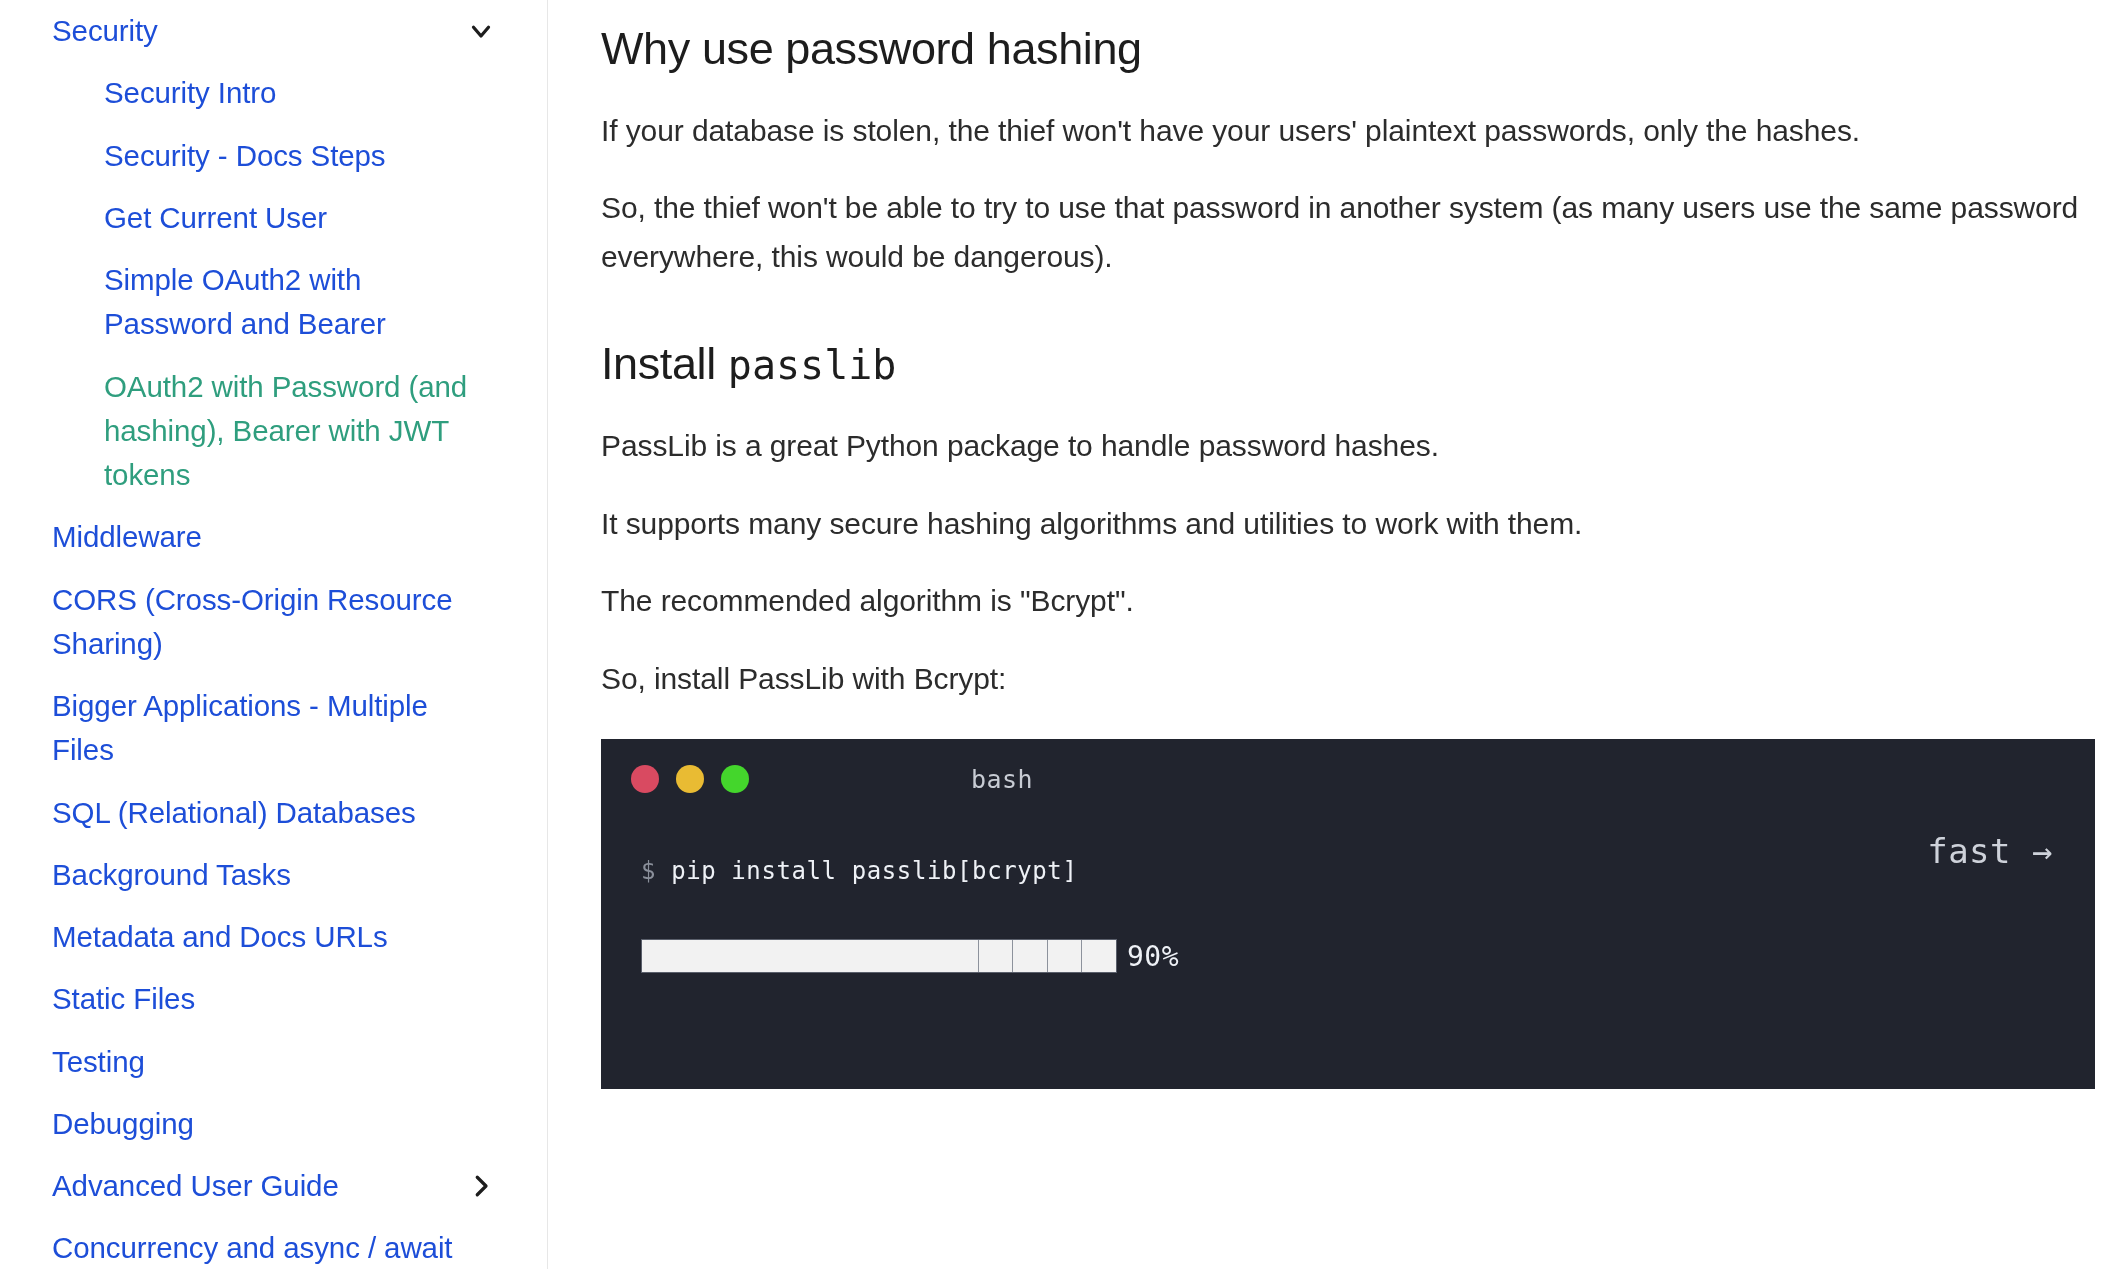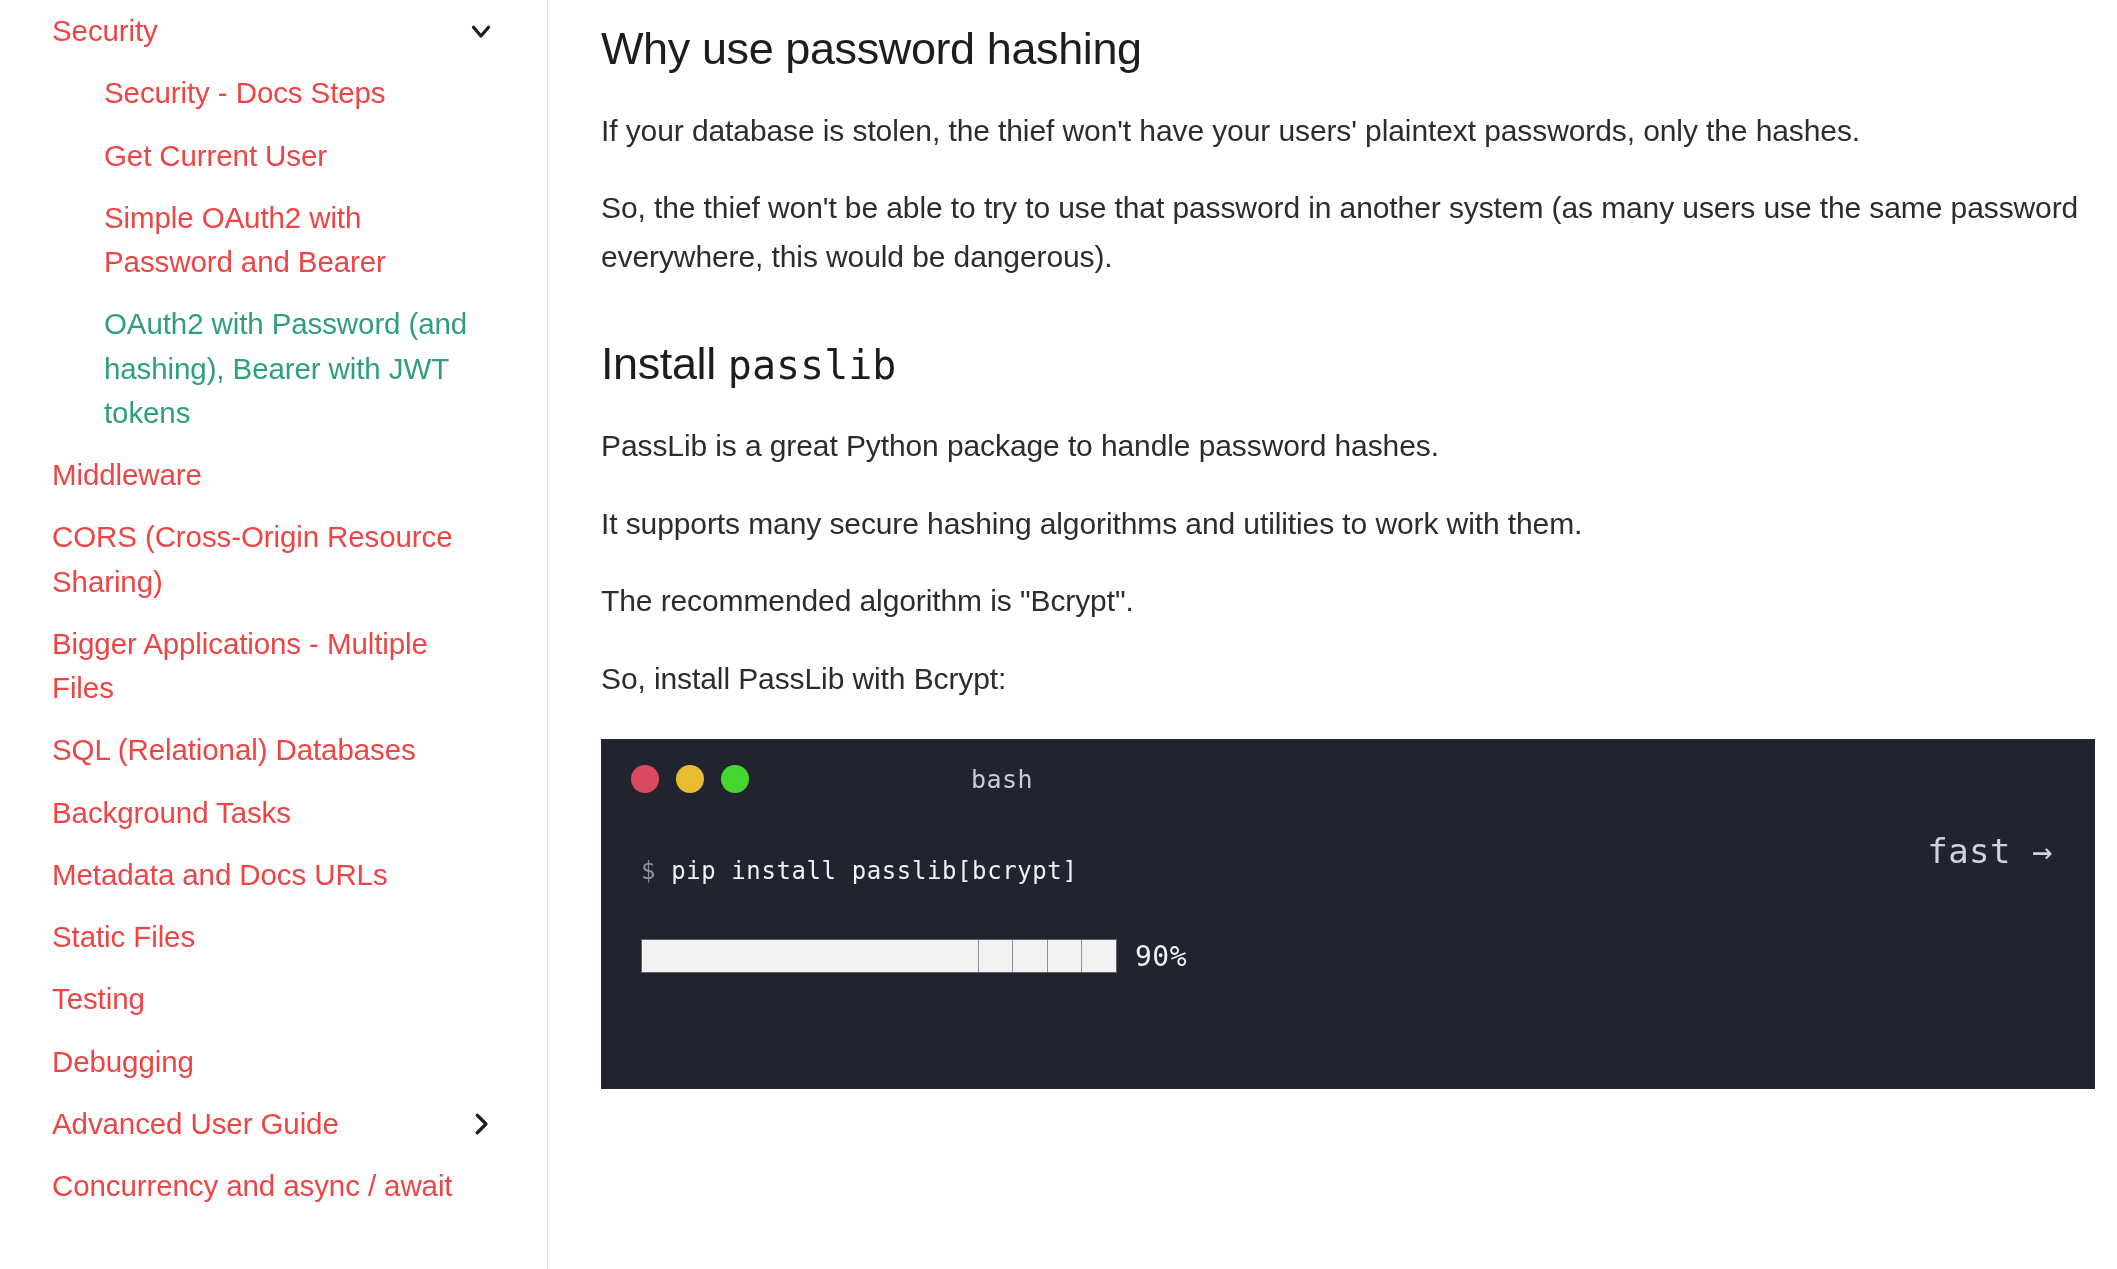--- a/index.html
+++ b/index.html
@@ -39,21 +39,21 @@
     position: relative;
     display: block;
     padding: 9px 70px 9px 0;
     cursor: pointer;
   }
 
   .nav-item .label {
     display: block;
     font-size: 29.5px;
     line-height: 1.50;
-    color: #ef4444;
+    color: #1d4ed8;
     letter-spacing: -0.1px;
     font-weight: 400;
   }
 
   
   .depth0 { padding-left: 52px; }
   
   .depth1 { padding-left: 104px; }
 
   .nav-item.active .label { color: #2f9e7e; }
@@ -193,21 +193,21 @@
     line-height: 1.2;
     letter-spacing: 0.6px;
     color: #eef1f6;
     white-space: pre;
   }
   .cmdline .prompt { color: #8a8f9a; }
 
   .progress-row {
     display: flex;
     align-items: center;
-    gap: 18px;
+    gap: 10px;
     margin-top: 53px;
   }
 
   .pbar {
     position: relative;
     width: 476px;
     height: 34px;
     background: #f2f2f2;
     border: 1px solid #5a5f6b;
     overflow: hidden;
@@ -234,20 +234,23 @@
 
   <nav class="sidebar">
     <ul class="nav-list" id="nav-list">
         <li class="nav-item depth0">
           <span class="label">Security</span>
           <span class="chev">
             <svg width="30" height="30" viewBox="0 0 24 24" fill="none" stroke="#1d1d1d" stroke-width="2.6" stroke-linecap="round" stroke-linejoin="round">
               <polyline points="6 9 12 16 18 9"></polyline>
             </svg>
           </span>
+        </li>
+        <li class="nav-item depth1">
+          <span class="label">Security Intro</span>
         </li>
         <li class="nav-item depth1">
           <span class="label">Security - Docs Steps</span>
         </li>
         <li class="nav-item depth1">
           <span class="label">Get Current User</span>
         </li>
         <li class="nav-item depth1">
           <span class="label">Simple OAuth2 with Password and Bearer</span>
         </li>

